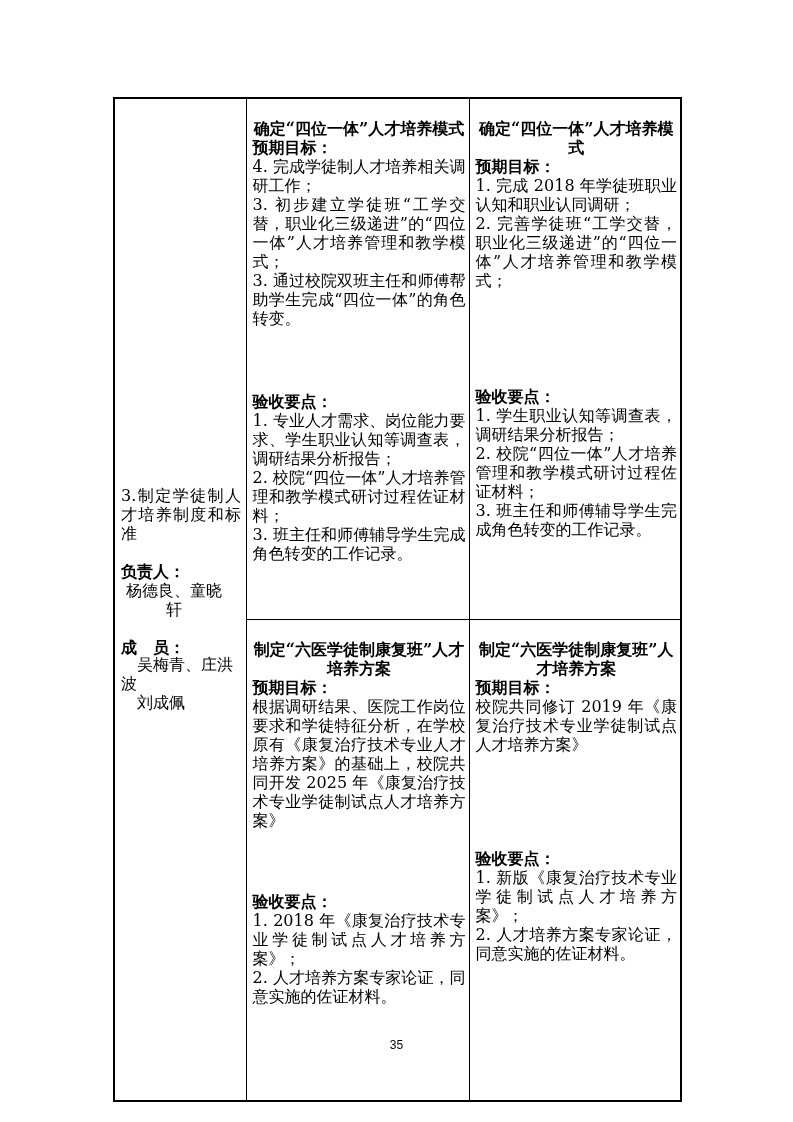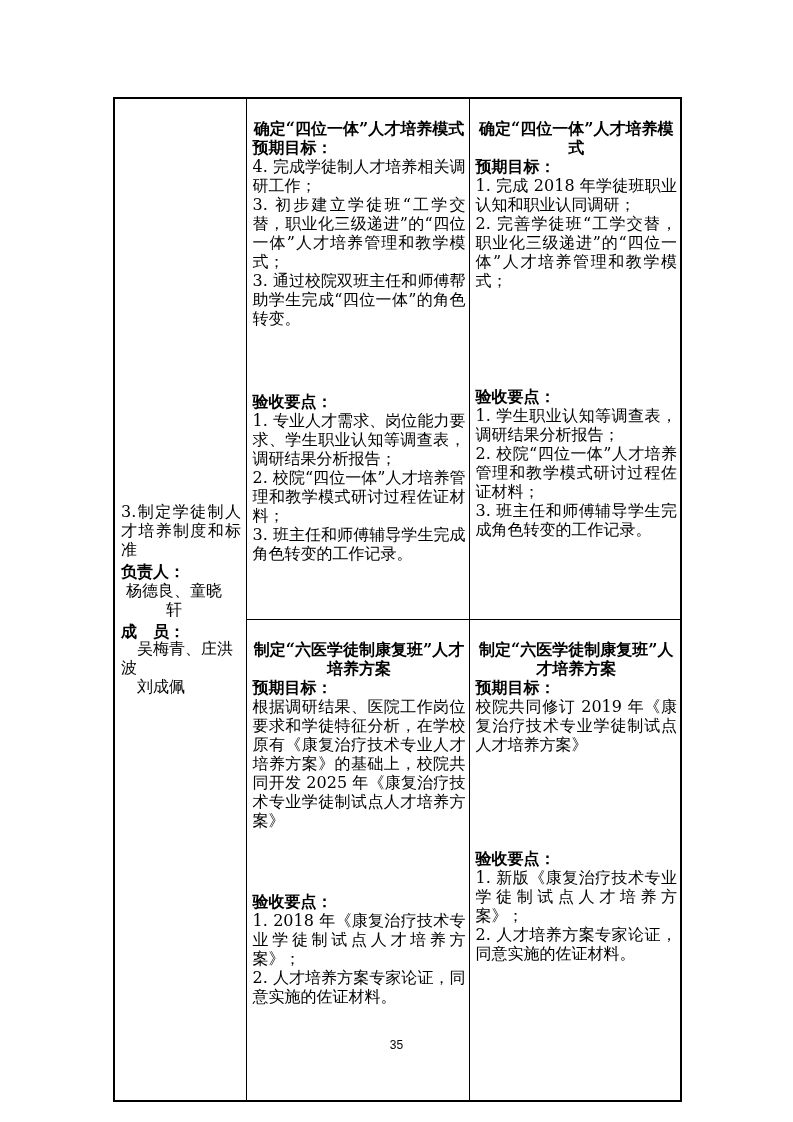--- a/index.html
+++ b/index.html
@@ -32,21 +32,21 @@
   .col-phase1 { width: 223px; }
   .col-phase2 { width: 212px; }
   .row-1 { height: 521px; }
   .row-2 { height: 482px; }
 
   td.task-cell {
     vertical-align: middle;
     padding: 16px 6px;
   }
   .task-text { width: 120px; text-align: justify; }
-  .person-label { font-weight: bold; margin-top: 3px; }
+  .person-label { font-weight: bold; margin-top: 19px; }
   .leader-names { width: 100px; margin-left: 3px; text-align: center; }
   .member-name { text-indent: 16px; font-family: Liberation Mono, monospace; }
 
   .cell-title { font-weight: bold; text-align: center; }
   .section-label { font-weight: bold; }
   .para { text-align: justify; }
   .gap-a { margin-top: 64px; }
   .gap-b { margin-top: 97px; }
   .gap-c { margin-top: 62px; }
   .gap-d { margin-top: 95px; }

